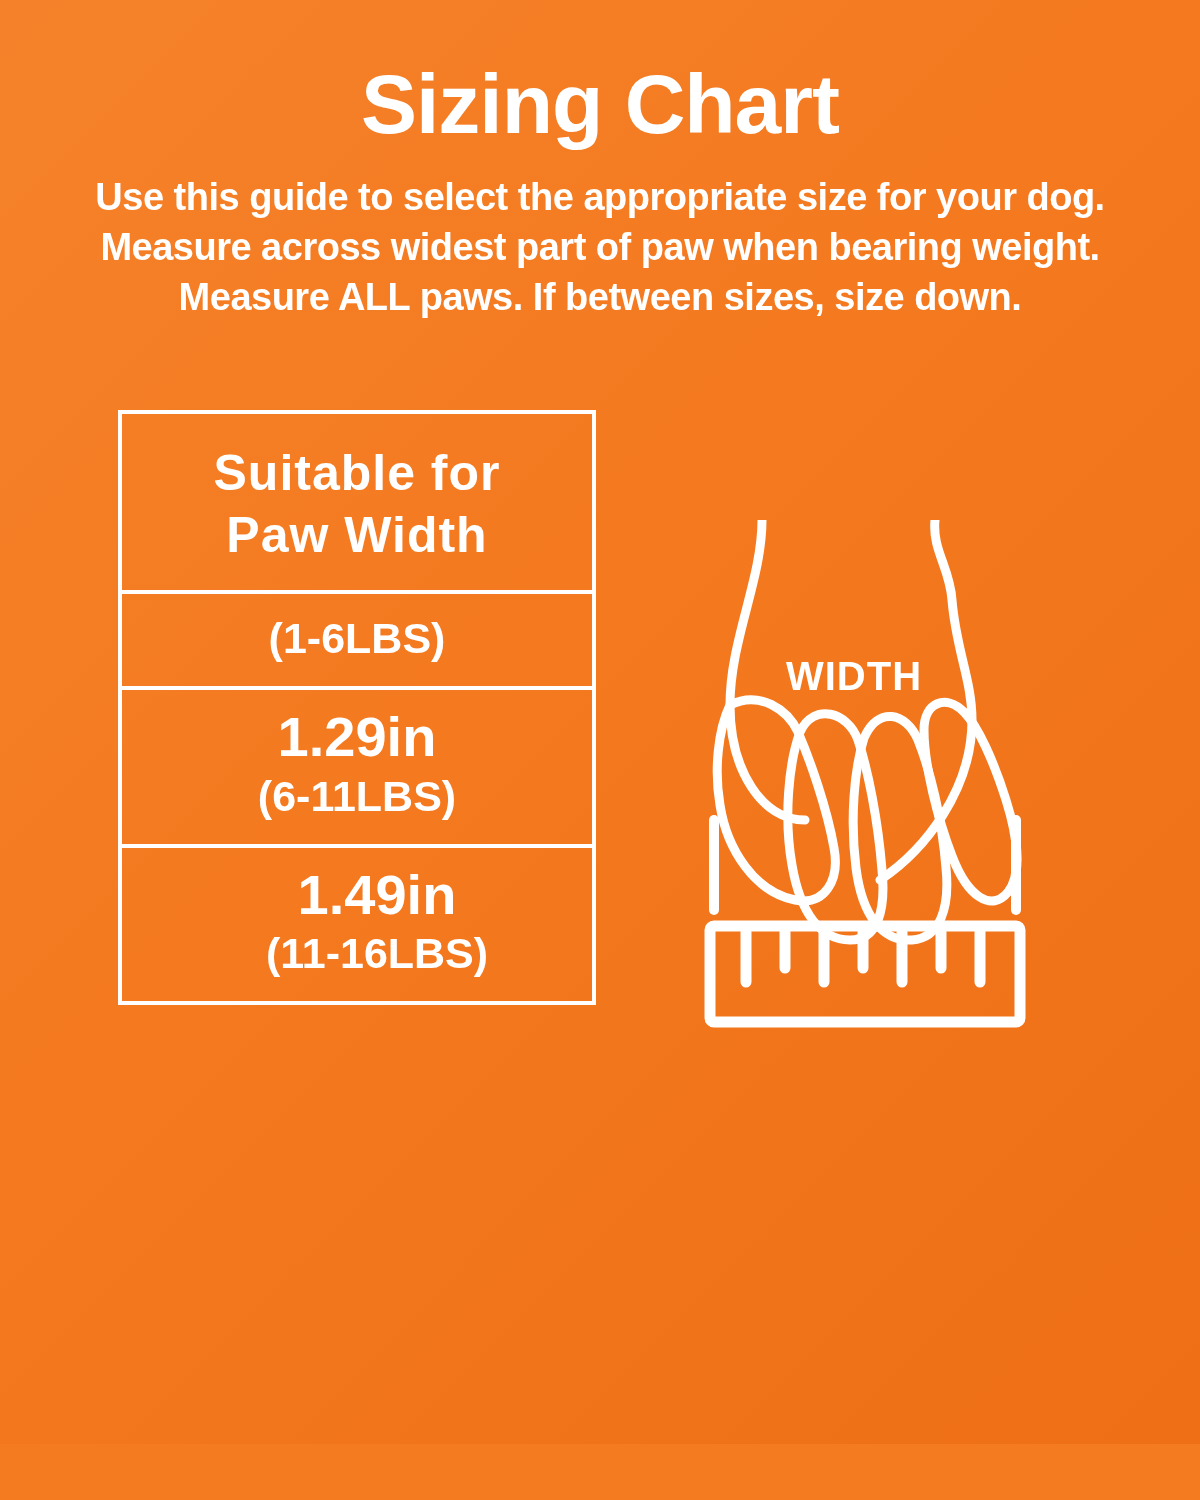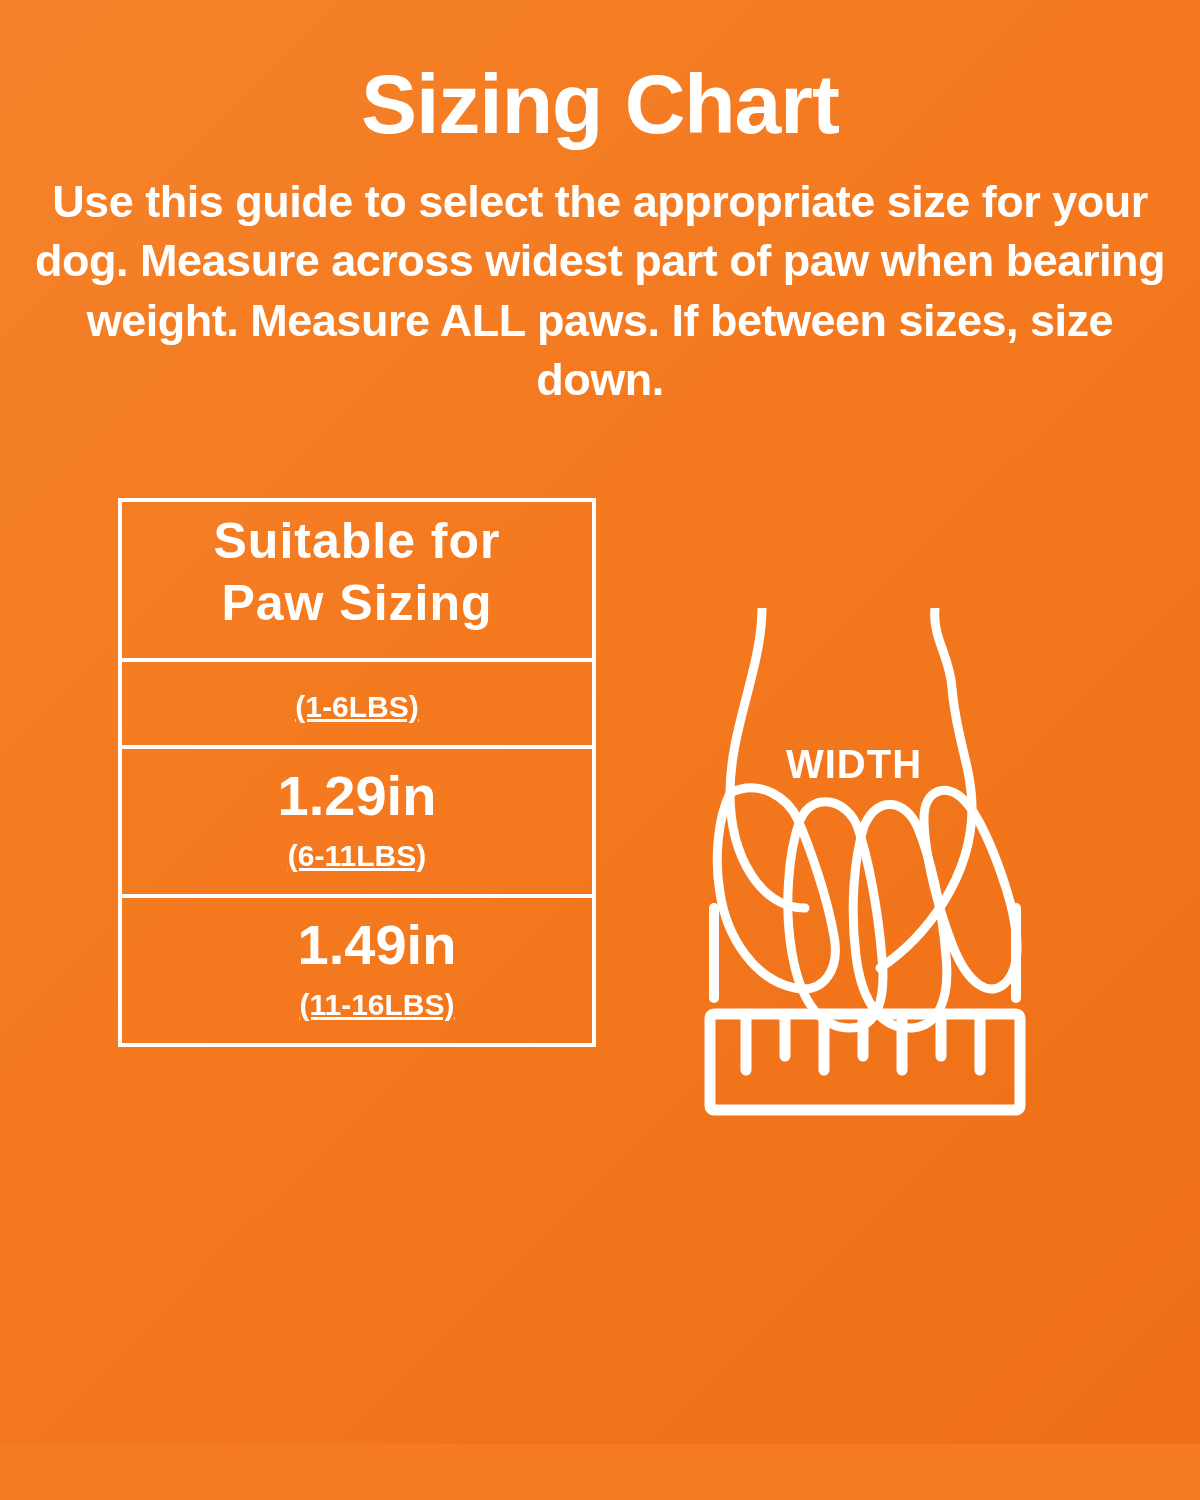--- a/index.html
+++ b/index.html
@@ -26,21 +26,21 @@
     font-size: 84px;
     font-weight: bold;
     letter-spacing: -1px;
     padding-top: 62px;
     line-height: 1.0;
   }
   .subtitle {
     margin: 26px 22px 0 22px;
     text-align: center;
     color: #ffffff;
-    font-size: 45px;
+    font-size: 38px;
     font-weight: bold;
     line-height: 1.32;
     letter-spacing: -0.5px;
   }
   .content {
     position: relative;
     margin-top: 48px;
     height: 840px;
   }
   .table {
@@ -56,40 +56,39 @@
     box-sizing: border-box;
     text-align: center;
     color: #ffffff;
     padding: 16px 8px 20px 8px;
   }
   .row:last-child {
     border-bottom: none;
     padding-left: 48px;
   }
   .row-head {
-    padding: 8px 8px 24px 8px;
+    padding: 28px 8px 24px 8px;
   }
   .head-line {
     font-size: 50px;
     font-weight: bold;
     line-height: 1.24;
     letter-spacing: 1px;
   }
   .size-main {
     font-size: 56px;
     font-weight: bold;
     line-height: 1.1;
     letter-spacing: 0px;
   }
   .size-sub {
-    font-size: 30px;
+    font-size: 43px;
     font-weight: bold;
     line-height: 1.25;
-    margin-top: 10px;
-    text-decoration: underline;
+    margin-top: 2px;
   }
   .paw-wrap {
     position: absolute;
     left: 700px;
     top: 150px;
     width: 330px;
     height: 540px;
   }
   .paw-wrap svg {
     display: block;
@@ -113,21 +112,21 @@
   <div class="title">Sizing Chart</div>
 
   <div class="subtitle">Use this guide to select the appropriate size for your dog. Measure across widest part of paw when bearing weight. Measure ALL paws. If between sizes, size down.</div>
 
   <div class="content">
 
     <div class="table">
 
       <div class="row row-head">
         <div class="head-line">Suitable  for</div>
-        <div class="head-line">Paw  Sizing</div>
+        <div class="head-line">Paw  Width</div>
       </div>
 
       <div class="row">
         <div class="size-sub">(1-6LBS)</div>
       </div>
 
       <div class="row">
         <div class="size-main">1.29in</div>
         <div class="size-sub">(6-11LBS)</div>
       </div>

